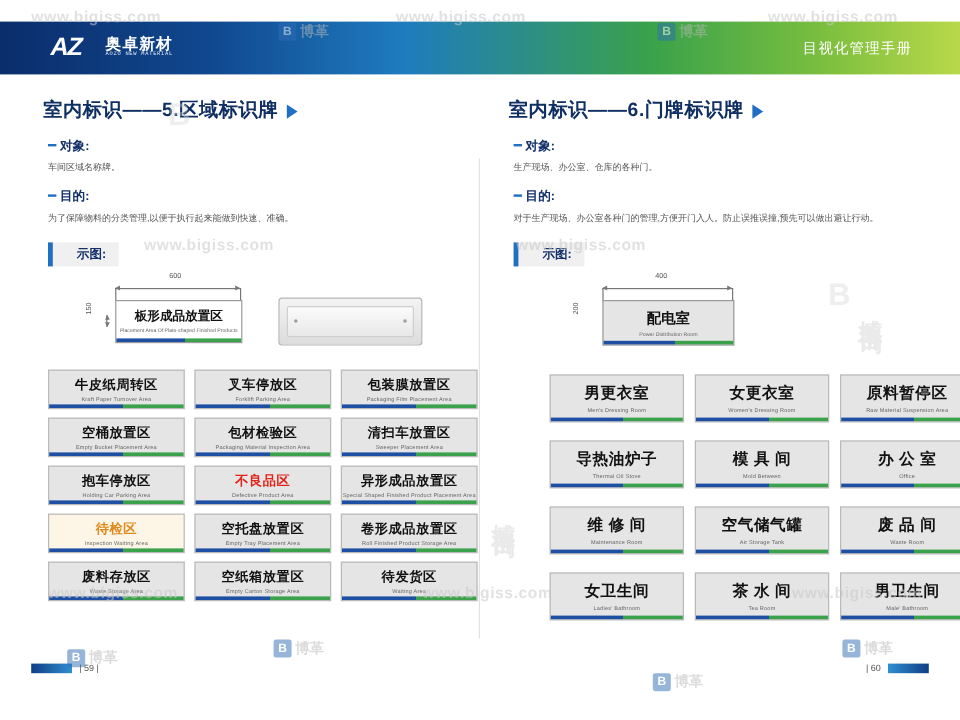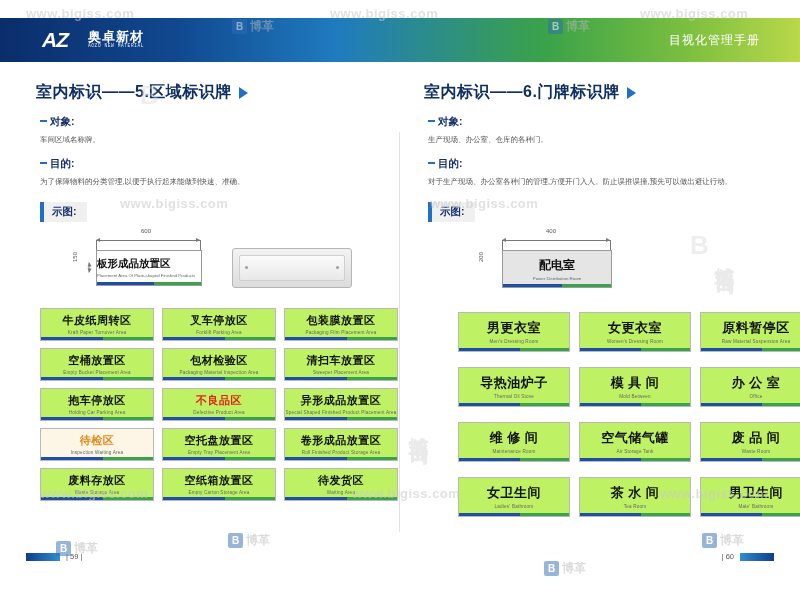--- a/index.html
+++ b/index.html
@@ -37,50 +37,50 @@
   .col-right{left:414px;}
 
   .sec-title{display:flex;align-items:center;gap:5px;color:#0f2f63;font-size:16px;font-weight:bold;letter-spacing:.5px;margin:20px 0 0 10px;}
   .sec-title .play{width:0;height:0;border-left:9px solid #1f6fc4;border-top:6px solid transparent;border-bottom:6px solid transparent;margin-left:2px;}
 
   .field{margin:12px 0 0 14px;}
   .field-label{color:#13306a;font-size:10.5px;font-weight:bold;}
   .field-label .tick{display:inline-block;width:7px;height:2px;background:#1f6fc4;vertical-align:3px;margin-right:3px;}
   .field-val{color:#555;font-size:7.5px;margin-top:5px;line-height:1.5;}
 
-  .tag{display:inline-block;margin:14px 0 0 14px;background:#f0f0f0;border-left:4px solid #1f6fc4;padding:3px 10px 3px 8px;color:#13306a;font-size:10.5px;font-weight:bold;}
+  .tag{display:inline-block;margin:14px 0 0 14px;background:#f0f0f0;border-left:4px solid #1f6fc4;padding:3px 10px 3px 20px;color:#13306a;font-size:10.5px;font-weight:bold;}
   .dim-top{position:absolute;font-size:6px;color:#555;}
   .dim-left{position:absolute;font-size:6px;color:#555;writing-mode:vertical-rl;transform:rotate(180deg);}
   .arrowline{position:absolute;height:1px;background:#777;}
   .arrowline:before,.arrowline:after{content:"";position:absolute;top:-2px;border-top:2.5px solid transparent;border-bottom:2.5px solid transparent;}
   .arrowline:before{left:0;border-right:4px solid #777;}
   .arrowline:after{right:0;border-left:4px solid #777;}
   .vline{position:absolute;width:1px;background:#777;}
 
-  .sign{background:#bef264;border:1px solid #b9b9b9;box-sizing:border-box;display:flex;flex-direction:column;align-items:center;justify-content:center;position:relative;}
+  .sign{background:#e5e5e5;border:1px solid #b9b9b9;box-sizing:border-box;display:flex;flex-direction:column;align-items:center;justify-content:center;position:relative;}
   .sign .cn{font-size:11px;font-weight:bold;color:#111;letter-spacing:.5px;}
   .sign .en{font-size:4.6px;color:#666;margin-top:2px;letter-spacing:.2px;}
   .sign.bar-blue:after,.sign.bar-green:after,.sign.bar-mix:after{content:"";position:absolute;left:0;bottom:0;width:100%;height:3px;}
   .sign.bar-mix:after{background:linear-gradient(90deg,#1f4fa3 0 55%,#3aa24a 55% 100%);}
 
   
   .grid{display:grid;grid-template-columns:repeat(3,114px);gap:7px 8px;margin:10px 0 0 14px;}
   .grid .sign{height:33px;}
   .sign.red .cn{color:#e2231a;}
   .sign.orange .cn{color:#e08a1e;}
   .sign.bg-cream{background:#fdf6e7;}
 
   
   .grid2{display:grid;grid-template-columns:repeat(3,112px);gap:15px 9px;margin:12px 0 0 14px;padding-left:30px;}
   .grid2 .sign{height:40px;}
   .grid2 .sign .cn{font-size:13px;}
 
   
   .samples{position:relative;height:70px;margin:6px 0 0 20px;}
-  .board{position:absolute;left:50px;top:22px;width:104px;height:34px;border:1px solid #9a9a9a;background:#fff;display:flex;flex-direction:column;justify-content:center;}
+  .board{position:absolute;left:50px;top:22px;width:104px;height:34px;border:1px solid #9a9a9a;background:#fff;display:flex;flex-direction:column;align-items:center;justify-content:center;}
   .board .cn{font-size:10.5px;font-weight:bold;color:#111;}
   .board .en{font-size:4.3px;color:#666;margin-top:2px;}
   .board:after{content:"";position:absolute;left:0;bottom:0;width:100%;height:3px;background:linear-gradient(90deg,#1f4fa3 0 55%,#3aa24a 55% 100%);}
   .board3d{position:absolute;left:186px;top:20px;width:118px;height:38px;
     background:linear-gradient(180deg,#f3f3f3,#dcdcdc);border:1px solid #b5b5b5;border-radius:3px;}
   .board3d:before{content:"";position:absolute;left:6px;top:6px;right:6px;bottom:6px;background:linear-gradient(180deg,#fbfbfb,#e8e8e8);border:1px solid #cfcfcf;border-radius:2px;}
   .board3d .dot{position:absolute;width:3px;height:3px;border-radius:50%;background:#9aa0a6;}
 
   
   .samples-r{position:relative;height:72px;margin:6px 0 0 40px;}

